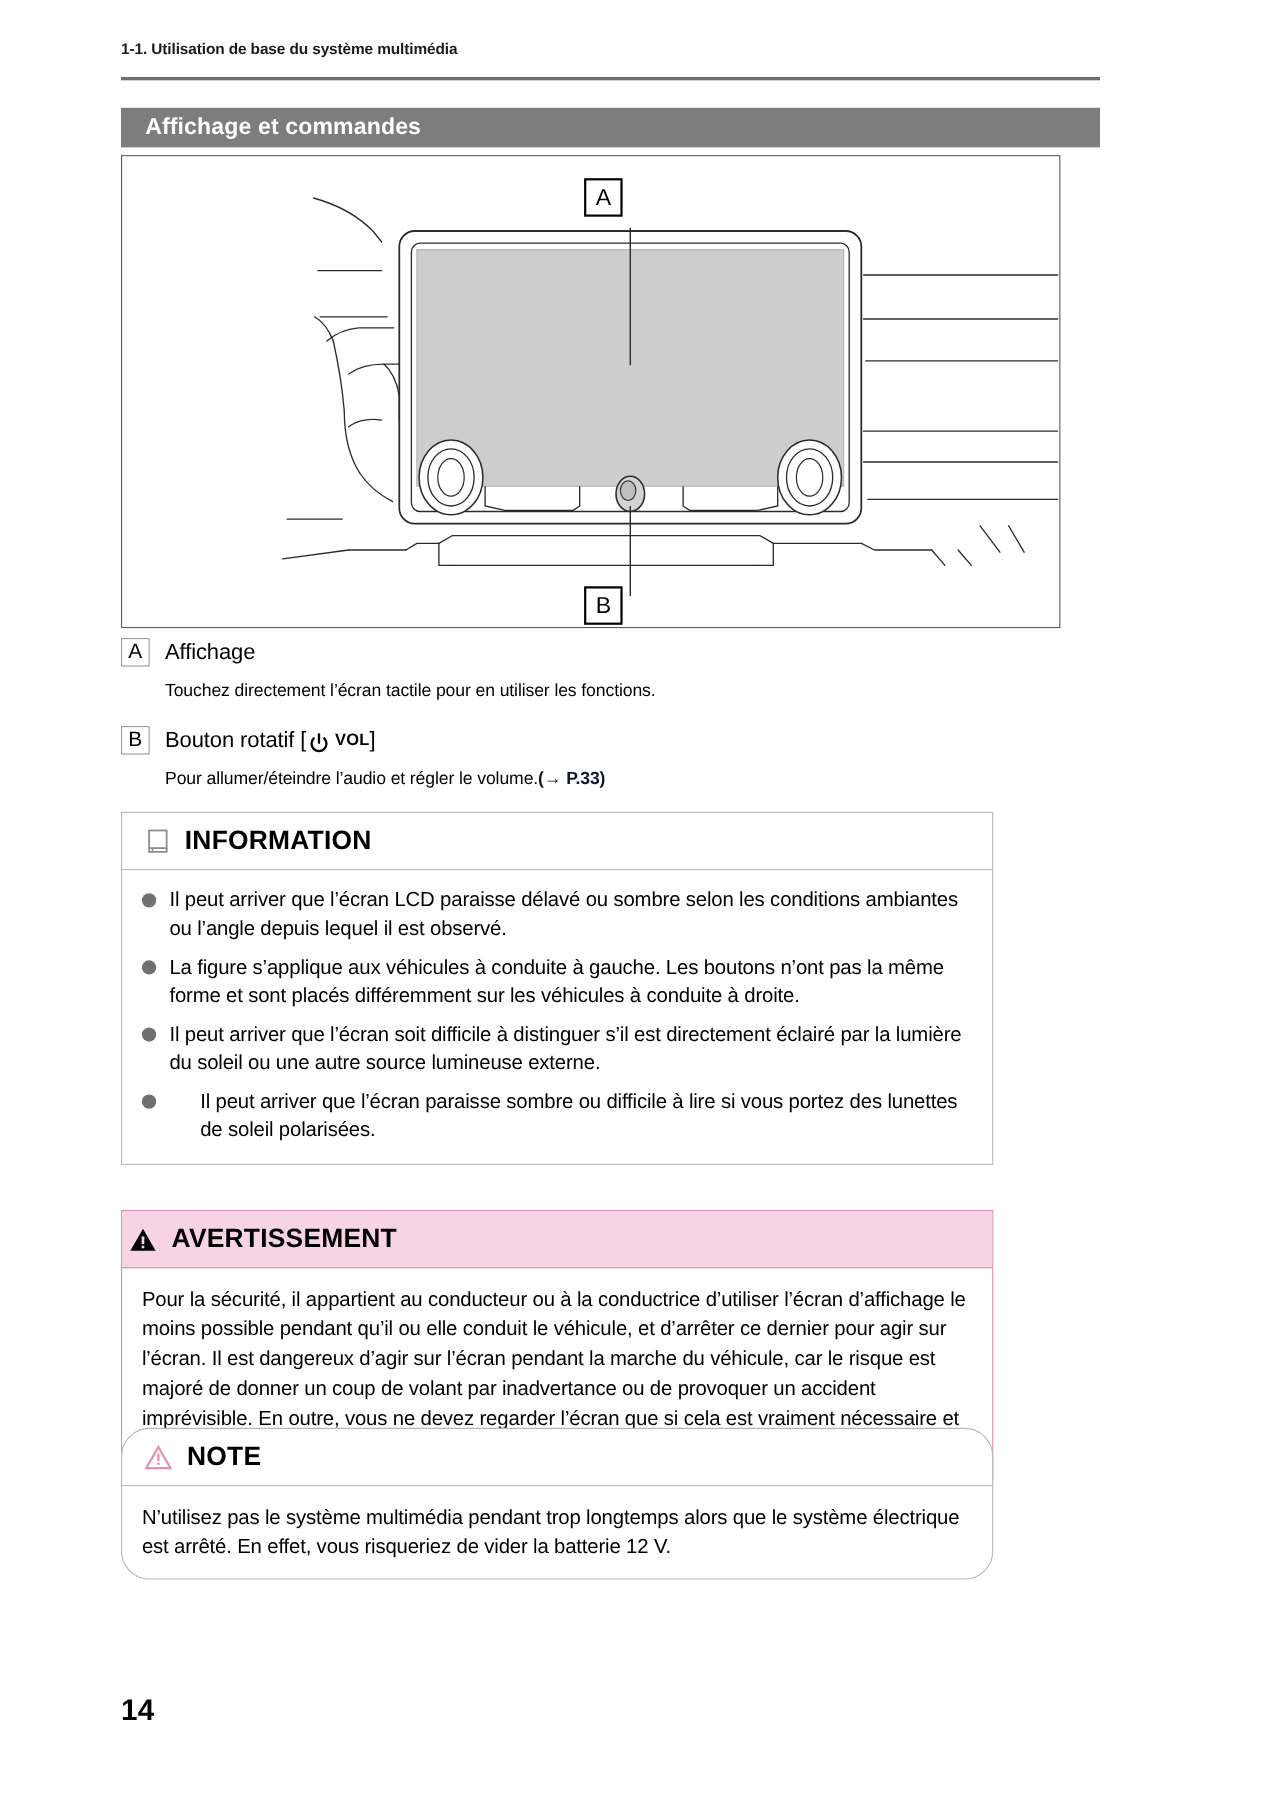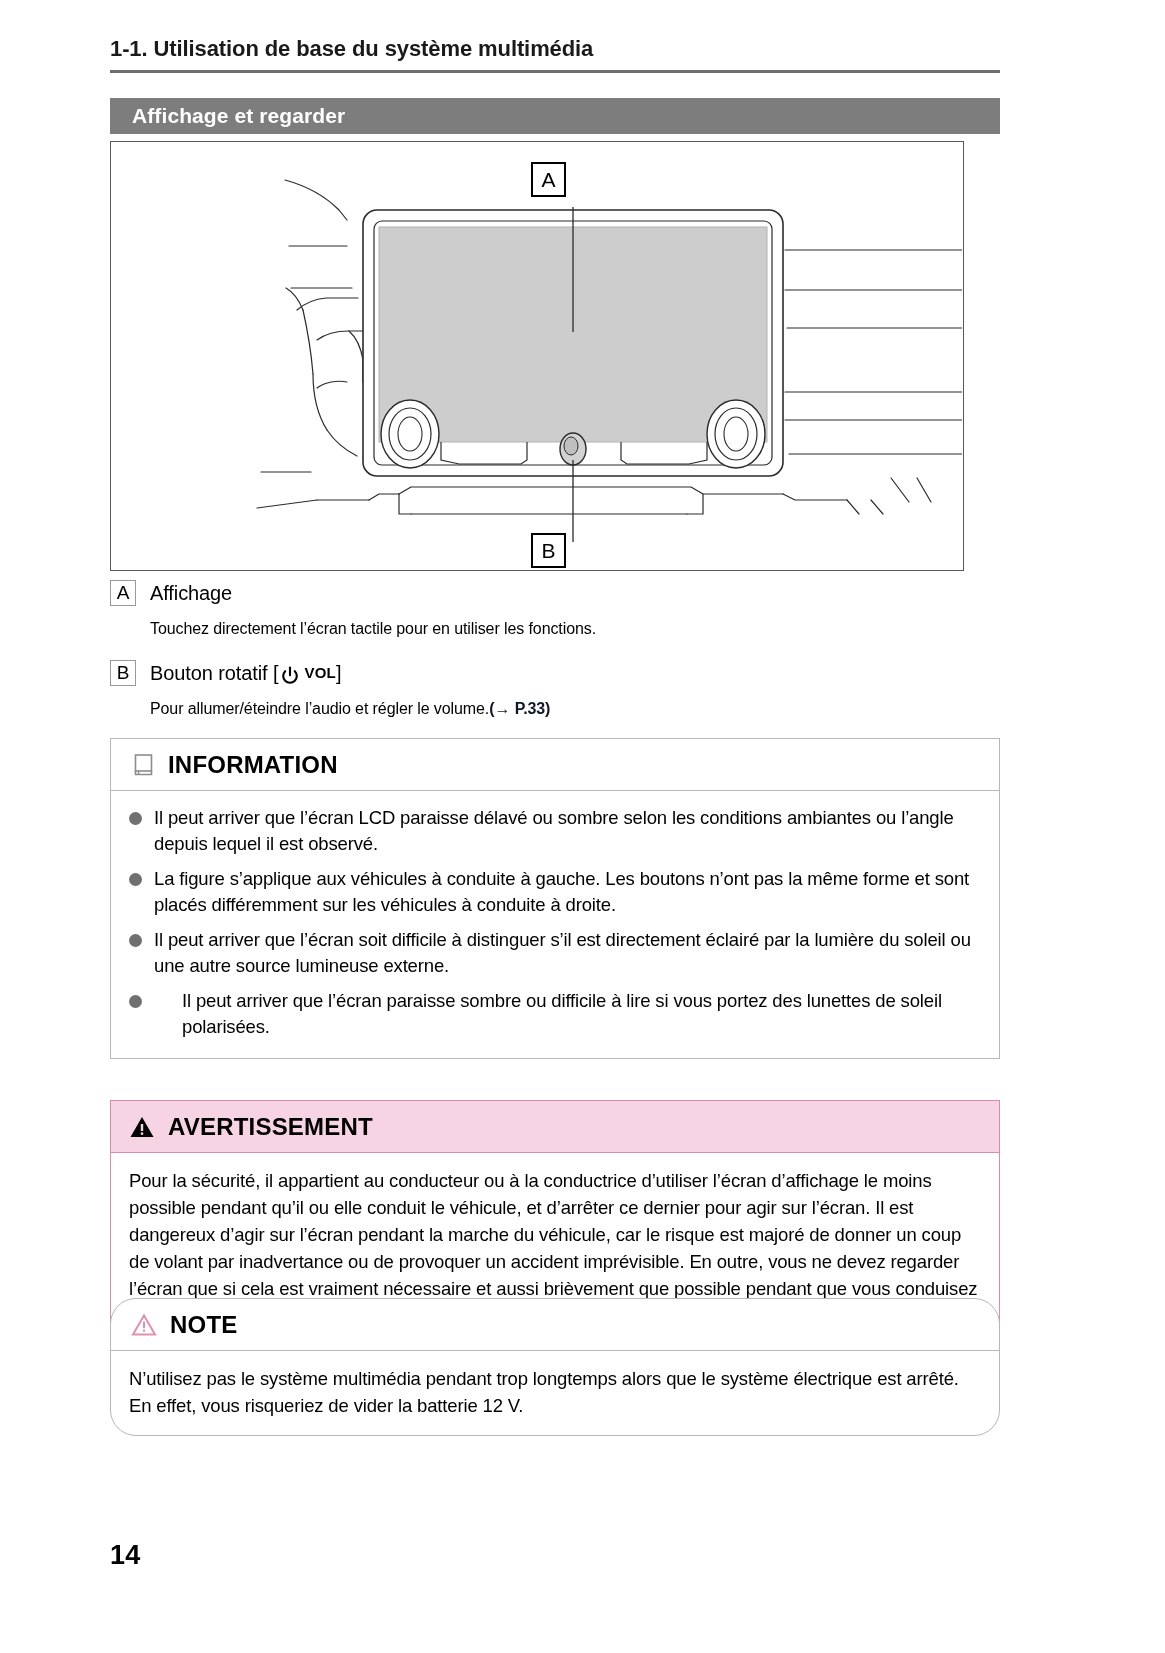--- a/index.html
+++ b/index.html
@@ -24,21 +24,21 @@
   }
 
   
   .running-header {
     position: absolute;
     left: 110px;
     top: 36px;
     width: 890px;
   }
   .running-header-text {
-    font-size: 22px;
+    font-size: 14px;
     font-weight: bold;
     letter-spacing: -0.1px;
     line-height: 1.2;
     color: #1a1a1a;
   }
   .header-rule {
     position: absolute;
     left: 110px;
     top: 70px;
     width: 890px;
@@ -131,21 +131,21 @@
   }
   .link-ref {
     color: #0f172a;
     font-weight: bold;
   }
 
   
   .box {
     position: absolute;
     left: 110px;
-    width: 890px;
+    width: 793px;
     box-sizing: border-box;
     background: #ffffff;
   }
   .box-head {
     display: flex;
     align-items: center;
     box-sizing: border-box;
     padding-left: 22px;
   }
   .box-head-title {
@@ -191,21 +191,21 @@
   }
 
   
   #warning-box {
     border: 1.5px solid #d98cb0;
   }
   #warning-box .box-head {
     height: 52px;
     background: #f7d4e3;
     border-bottom: 1.5px solid #d98cb0;
-    padding-left: 18px;
+    padding-left: 6px;
   }
   #warning-box .box-body {
     padding: 14px 20px 16px 18px;
   }
   .warning-para {
     font-size: 18.5px;
     line-height: 27px;
     letter-spacing: -0.15px;
   }
 
@@ -241,21 +241,21 @@
 <body>
 
 <div class="page">
 
   <div class="running-header">
     <div class="running-header-text">1-1. Utilisation de base du système multimédia</div>
   </div>
   <div class="header-rule"></div>
 
   <div class="section-bar">
-    <div class="section-bar-title">Affichage et regarder</div>
+    <div class="section-bar-title">Affichage et commandes</div>
   </div>
 
   <div class="figure-frame">
     <svg width="851" height="427" viewBox="0 0 851 427" xmlns="http://www.w3.org/2000/svg">
       <g fill="none" stroke="#2b2b2b" stroke-width="1.2" stroke-linecap="round" stroke-linejoin="round">
 
         <path d="M174 38 C196 44 214 54 228 68 L236 78"></path>
         <path d="M178 104 L236 104"></path>
         <path d="M175 146 C182 150 188 158 192 168"></path>
         <path d="M180 146 L241 146"></path>

